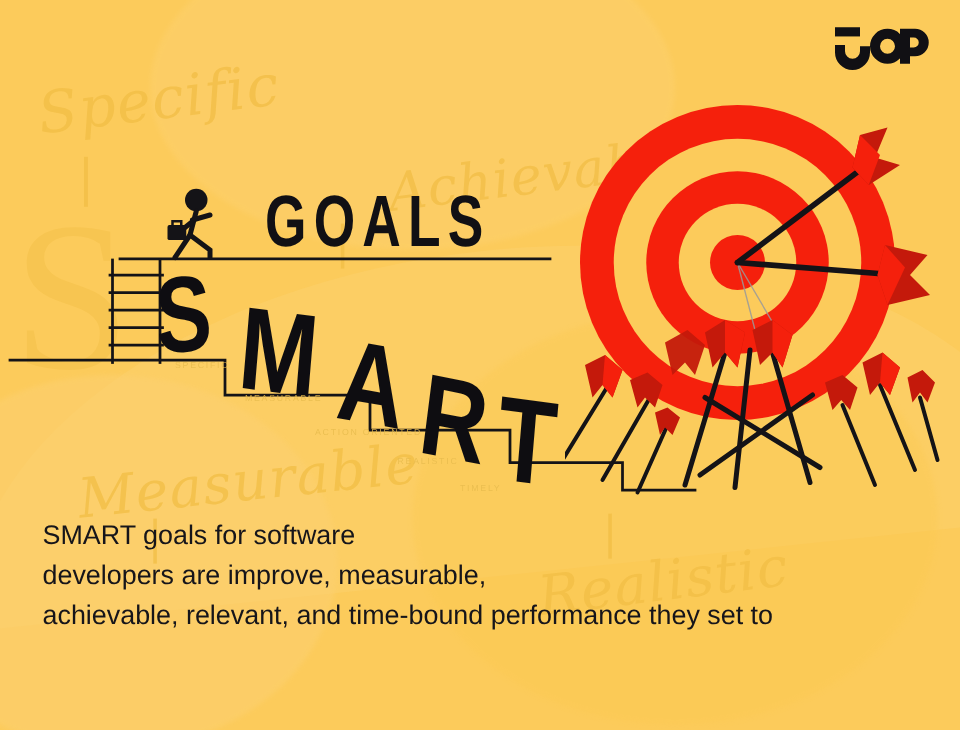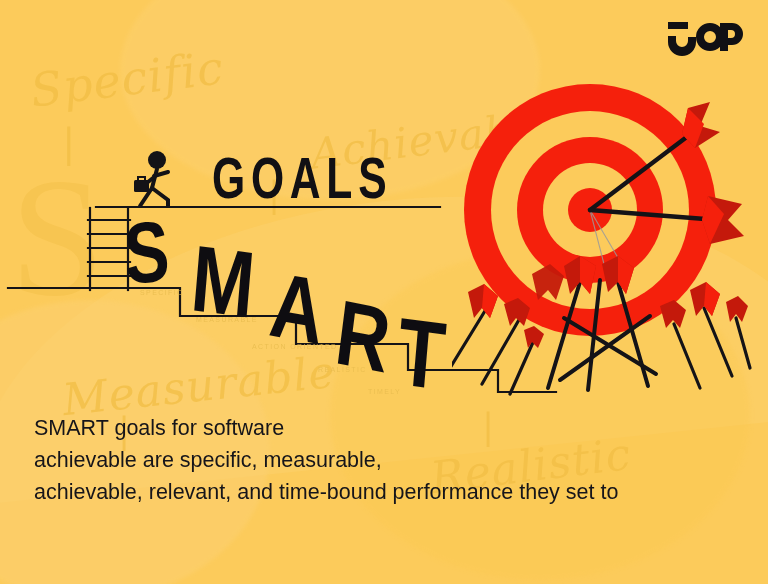--- a/index.html
+++ b/index.html
@@ -261,17 +261,17 @@
       </g>
       <path d="M208 238 L222 232 L234 242 L228 260 L221 252 L214 260 Z" fill="#C4190B"></path>
       <path d="M238 222 L254 214 L268 226 L260 248 L252 238 L244 248 Z" fill="#C4190B"></path>
       <path d="M254 214 L268 226 L260 248 L252 238 Z" fill="#F5200C"></path>
       <path d="M274 234 L286 228 L296 238 L290 254 L284 246 L278 254 Z" fill="#C4190B"></path>
     </g>
   </svg>
 
   <div class="body-copy">
     <div>SMART goals for software</div>
-    <div>achievable are specific, measurable,</div>
+    <div>developers are improve, measurable,</div>
     <div>achievable, relevant, and time-bound performance they set to</div>
   </div>
 
 </div>
 
 </body></html>

